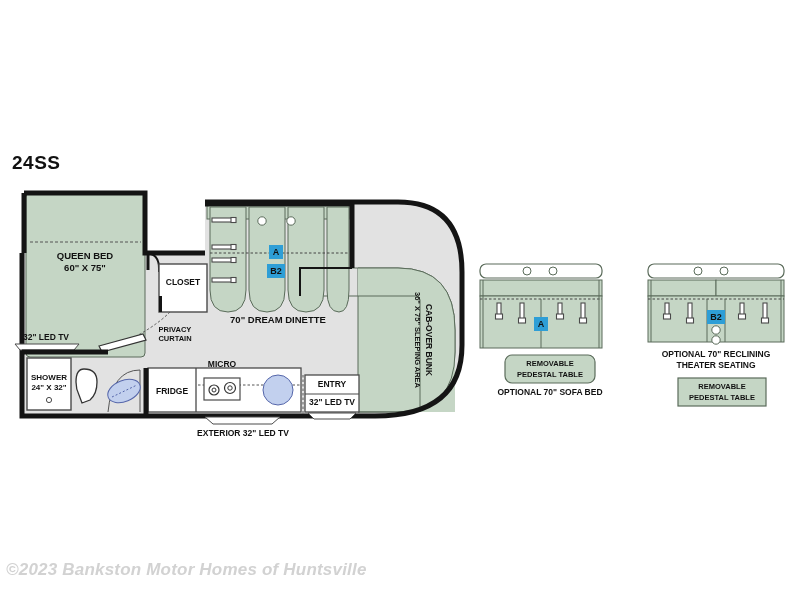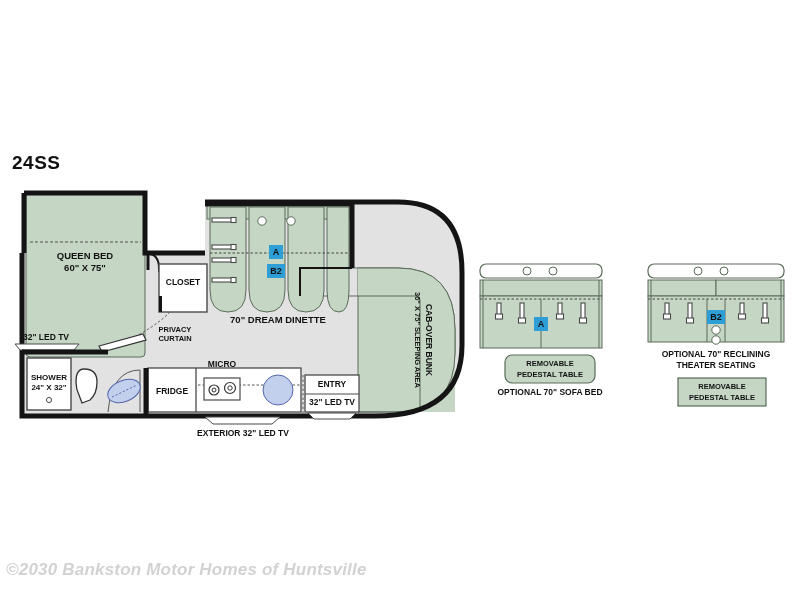--- a/index.html
+++ b/index.html
@@ -243,15 +243,15 @@
       <text class="lbl" x="716" y="355" font-size="8.5">OPTIONAL 70" RECLINING</text>
       <text class="lbl" x="716" y="366" font-size="8.5">THEATER SEATING</text>
 
       <rect x="678" y="378" width="88" height="28" fill="#c5d6c5" stroke="#5a6b5a" stroke-width="1.2"></rect>
       <text class="lbl" x="722" y="387" font-size="7.5">REMOVABLE</text>
       <text class="lbl" x="722" y="398" font-size="7.5">PEDESTAL TABLE</text>
     </g>
 
   </svg>
 
-  <div class="footer">©2030 Bankston Motor Homes of Huntsville</div>
+  <div class="footer">©2023 Bankston Motor Homes of Huntsville</div>
 
 </div>
 
 </body></html>

